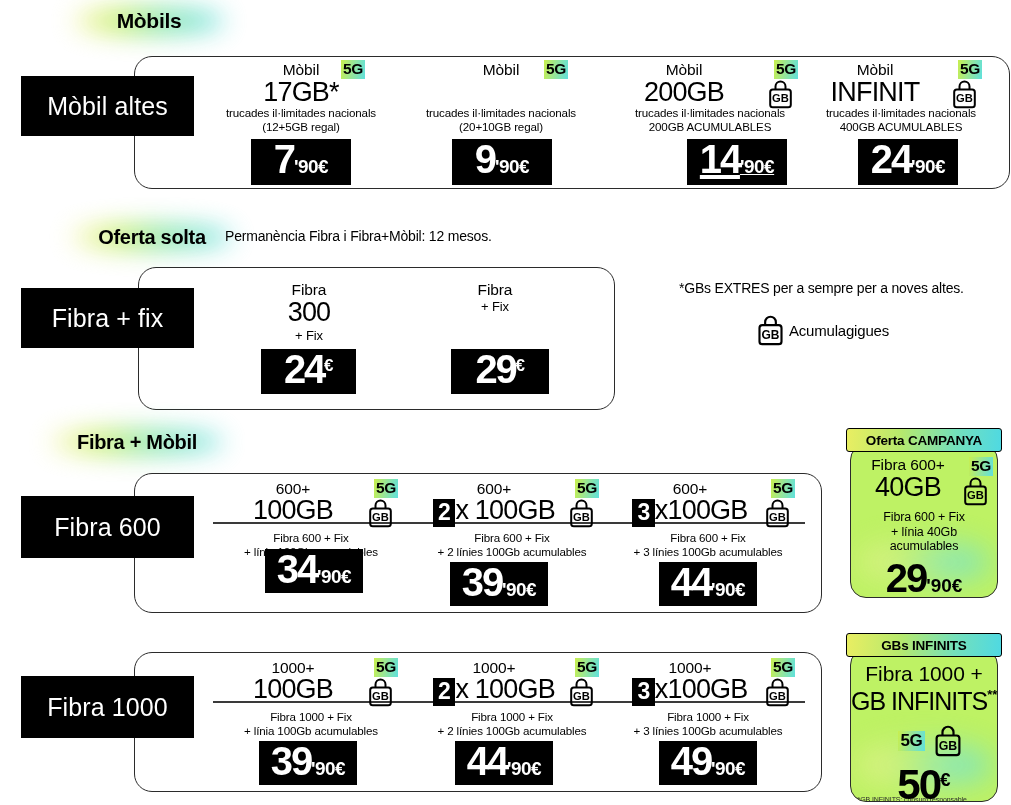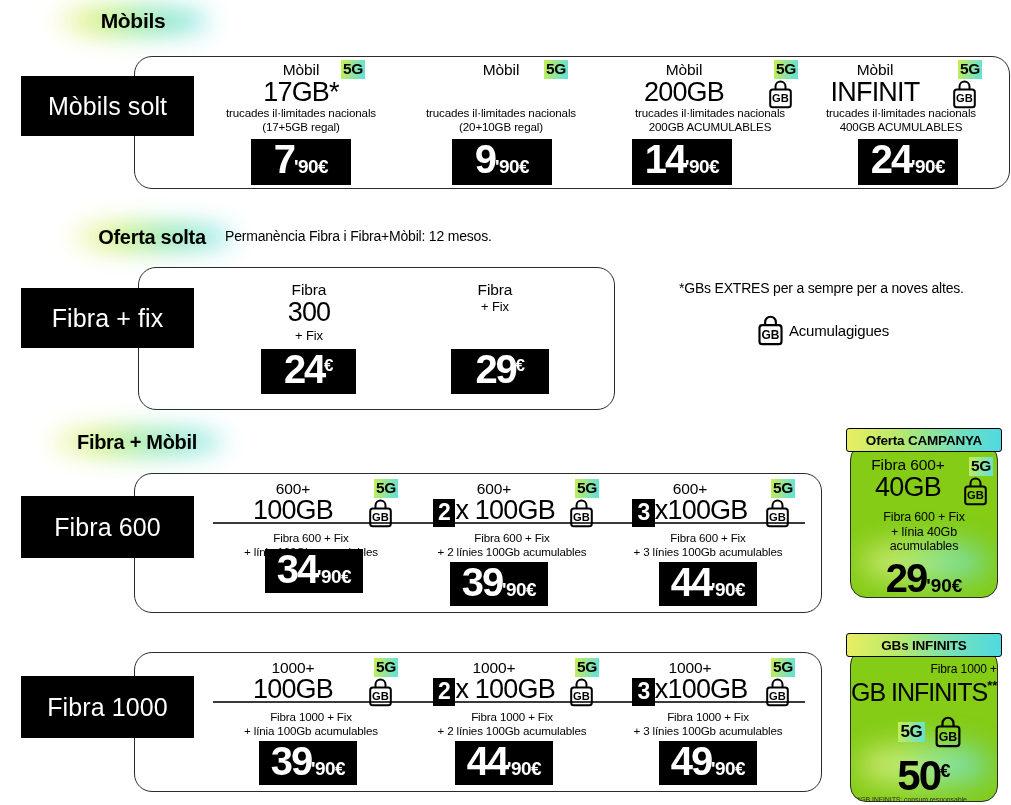--- a/index.html
+++ b/index.html
@@ -68,56 +68,56 @@
   .promo{position:absolute;box-sizing:border-box;}
   .promo-head{
     position:absolute;left:0;top:0;width:100%;height:24px;
     border:1.6px solid #000;box-sizing:border-box;border-radius:3px;
     background:linear-gradient(95deg,#e9ee62 0%,#b6e96d 35%,#74e0bb 70%,#4fd9e2 100%);
     display:flex;align-items:center;justify-content:center;z-index:3;
   }
   .promo-head span{font-size:13.5px;font-weight:bold;letter-spacing:-.2px;}
   .promo-body{
     position:absolute;left:4px;top:16px;right:4px;bottom:0;
-    border:1.6px solid #2b2b2b;border-radius:16px;background:#84cc16;
+    border:1.6px solid #2b2b2b;border-radius:16px;background:#bef264;
     box-sizing:border-box;z-index:2;overflow:hidden;
   }
   .promo-glow{
     position:absolute;border-radius:50%;
     background:linear-gradient(92deg,#f3f3a3 0%,#cdf07a 30%,#8fe8b6 65%,#63dfdf 100%);
     filter:blur(15px);opacity:.92;z-index:0;
   }
   .p-rel{position:relative;z-index:2;}
 
   .note{position:absolute;font-size:14px;letter-spacing:-.2px;}
   .acum{position:absolute;display:flex;align-items:center;gap:5px;}
   .acum .lbl{font-size:15px;letter-spacing:-.2px;}
   .cutoff{position:absolute;font-size:7px;color:#2b2b2b;white-space:nowrap;letter-spacing:-.1px;}
 </style>
 </head>
 <body>
 
-<div class="glow-head" style="left:48px;top:2px;width:170px;height:38px;">
+<div class="glow-head" style="left:64px;top:2px;width:170px;height:38px;">
   <div class="glow" style="width:150px;height:26px;"></div>
   <div class="txt" style="font-size:21px;">Mòbils</div>
 </div>
 
 <div class="card" style="left:134px;top:56px;width:876px;height:133px;"></div>
 <div class="plate" style="left:21px;top:76px;width:173px;height:60px;">
-  <span>Mòbils solt</span>
+  <span>Mòbil altes</span>
 </div>
 
 <div class="col" style="left:196px;top:60px;width:210px;">
   <div style="position:relative;height:46px;">
     <div class="ttl-sm" style="position:absolute;left:0;right:0;top:2px;">Mòbil</div>
     <div class="ttl-lg" style="position:absolute;left:0;right:0;top:19px;">17GB*</div>
     <span class="badge5g" style="position:absolute;left:133px;top:0px;">5G</span>
   </div>
   <div class="sub">trucades il·limitades nacionals</div>
-  <div class="sub">(17+5GB regal)</div>
+  <div class="sub">(12+5GB regal)</div>
 </div>
 <div class="price" style="left:251px;top:139px;width:100px;height:46px;">
   <span class="big">7</span>
   <span class="cents">'90€</span>
 </div>
 
 <div class="col" style="left:396px;top:60px;width:210px;">
   <div style="position:relative;height:46px;">
     <div class="ttl-sm" style="position:absolute;left:0;right:0;top:2px;">Mòbil</div>
     <span class="badge5g" style="position:absolute;left:136px;top:0px;">5G</span>
@@ -141,21 +141,21 @@
             <path d="M7.5 9.5 V6.6 A5 5 0 0 1 17.5 6.6 V9.5" fill="none" stroke="#000" stroke-width="2"></path>
             <rect x="2.2" y="9.5" width="20.6" height="17.8" rx="2.6" fill="none" stroke="#000" stroke-width="2"></rect>
             <text x="12.5" y="22.3" font-family="Liberation Sans, sans-serif" font-size="11.2" font-weight="bold" text-anchor="middle" fill="#000">GB</text>
           </svg>
       </span>
     </div>
   </div>
   <div class="sub">trucades il·limitades nacionals</div>
   <div class="sub">200GB ACUMULABLES</div>
 </div>
-<div class="price" style="left:632px;top:139px;width:100px;height:46px;">
+<div class="price" style="left:687px;top:139px;width:100px;height:46px;text-decoration:underline;">
   <span class="big">14</span>
   <span class="cents">'90€</span>
 </div>
 
 <div class="col" style="left:796px;top:60px;width:210px;">
   <div style="position:relative;height:46px;">
     <div class="ttl-sm" style="position:absolute;left:-10px;right:42px;top:2px;">Mòbil</div>
     <div class="ttl-lg thin" style="position:absolute;left:-10px;right:42px;top:19px;">INFINIT</div>
     <div class="icon-stack" style="left:150px;top:0px;">
       <span class="badge5g">5G</span>
@@ -410,21 +410,21 @@
   <span class="cents">'90€</span>
 </div>
 
 <div class="promo" style="left:846px;top:633px;width:156px;height:169px;">
   <div class="promo-head">
     <span>GBs INFINITS</span>
   </div>
   <div class="promo-body">
     <div class="promo-glow" style="left:8px;top:94px;width:132px;height:42px;"></div>
     <div class="p-rel" style="text-align:center;padding-top:13px;">
-      <div class="ttl-sm" style="font-size:12px;text-align:right;">Fibra 1000 +</div>
+      <div class="ttl-sm" style="font-size:21px;">Fibra 1000 +</div>
       <div style="white-space:nowrap;margin-top:2px;position:relative;">
         <span style="font-size:25px;letter-spacing:-1px;">GB INFINITS</span><span style="font-size:13px;position:relative;top:-11px;font-weight:bold;">**</span>
       </div>
       <div style="display:flex;align-items:center;justify-content:center;gap:9px;margin-top:9px;">
         <span class="badge5g" style="font-size:17px;">5G</span>
         <span class="gbbag" style="width:28px;height:32px;">
           <svg viewBox="0 0 25 29">
               <path d="M7.5 9.5 V6.6 A5 5 0 0 1 17.5 6.6 V9.5" fill="none" stroke="#000" stroke-width="2"></path>
               <rect x="2.2" y="9.5" width="20.6" height="17.8" rx="2.6" fill="none" stroke="#000" stroke-width="2"></rect>
               <text x="12.5" y="22.3" font-family="Liberation Sans, sans-serif" font-size="11.2" font-weight="bold" text-anchor="middle" fill="#000">GB</text>

